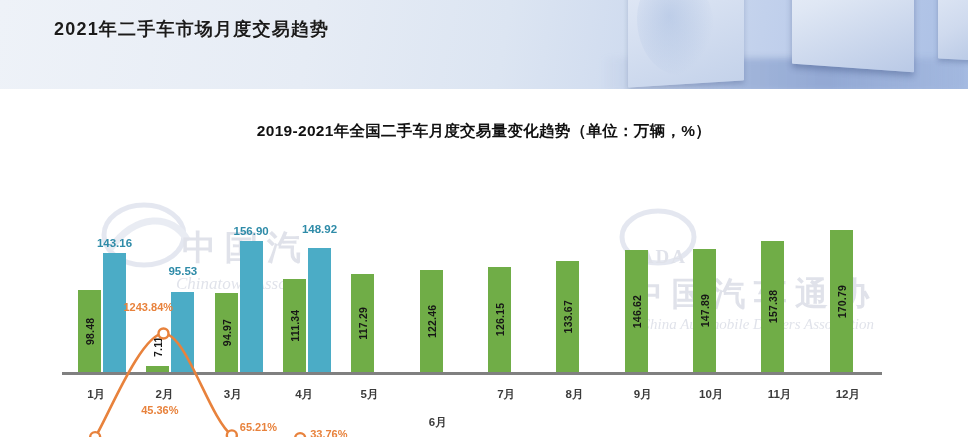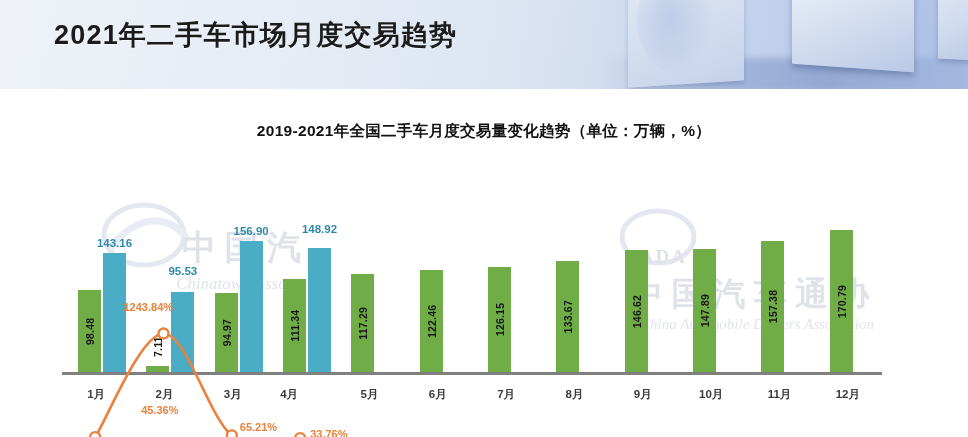--- a/index.html
+++ b/index.html
@@ -39,21 +39,21 @@
     box-shadow:0 3px 5px rgba(30,50,100,.25);
     transform:skewY(3deg);
   }
   .cube-shadow{
     position:absolute;left:600px;top:58px;width:368px;height:34px;
     background:linear-gradient(90deg,rgba(150,170,210,0) 0%,rgba(120,145,195,.40) 30%,rgba(100,128,185,.45) 62%,rgba(130,155,205,.18) 100%);
     filter:blur(3px);
   }
   .hdr-title{
     position:absolute;left:54px;top:17px;
-    font-size:27px;font-weight:bold;color:#1b1b1b;letter-spacing:1.2px;
+    font-size:18px;font-weight:bold;color:#1b1b1b;letter-spacing:1.2px;
     white-space:nowrap;
     text-shadow:0 1px 0 rgba(255,255,255,.55);
   }
 
   
   .chart-card{position:absolute;left:0;top:89px;width:968px;height:348px;background:#fff;}
   .chart-title{
     position:absolute;left:0;top:32px;width:968px;text-align:center;
     font-size:15.5px;font-weight:bold;color:#111;letter-spacing:.3px;white-space:nowrap;
   }
@@ -204,23 +204,23 @@
             <div class="lbl-green" style="height: 136.325px; bottom: 3px;">170.79</div>
           </div>
         </div>
 
       <div class="axis-line"></div>
 
       <div id="ticks-layer">
           <div class="xtick" style="left: 62px; width: 68.3333px;">1月</div>
           <div class="xtick" style="left: 130.333px; width: 68.3333px;">2月</div>
           <div class="xtick" style="left: 198.667px; width: 68.3333px;">3月</div>
-          <div class="xtick" style="left: 255px; width: 68.3333px;">4月</div>
+          <div class="xtick" style="left: 270px; width: 68.3333px;">4月</div>
           <div class="xtick" style="left: 335.333px; width: 68.3333px;">5月</div>
-          <div class="xtick" style="left: 403.667px; width: 68.3333px;">6月</div>
+          <div class="xtick" style="left: 403.667px; width: 68.3333px; margin-top: 28px;">6月</div>
           <div class="xtick" style="left: 472px; width: 68.3333px;">7月</div>
           <div class="xtick" style="left: 540.333px; width: 68.3333px;">8月</div>
           <div class="xtick" style="left: 608.667px; width: 68.3333px;">9月</div>
           <div class="xtick" style="left: 677px; width: 68.3333px;">10月</div>
           <div class="xtick" style="left: 745.333px; width: 68.3333px;">11月</div>
           <div class="xtick" style="left: 813.667px; width: 68.3333px;">12月</div>
         </div>
 
       <svg class="lineSvg" id="line-layer">
           <path d="M95.2,348.1 C106.6,330.8 140.7,244.8 163.5,244.5 C186.3,244.2 209.1,328.9 231.8,346.4 C254.6,363.8 288.8,348.6 300.2,349.1" fill="none" stroke="#E8823C" stroke-width="2.6" stroke-linecap="round"></path>

